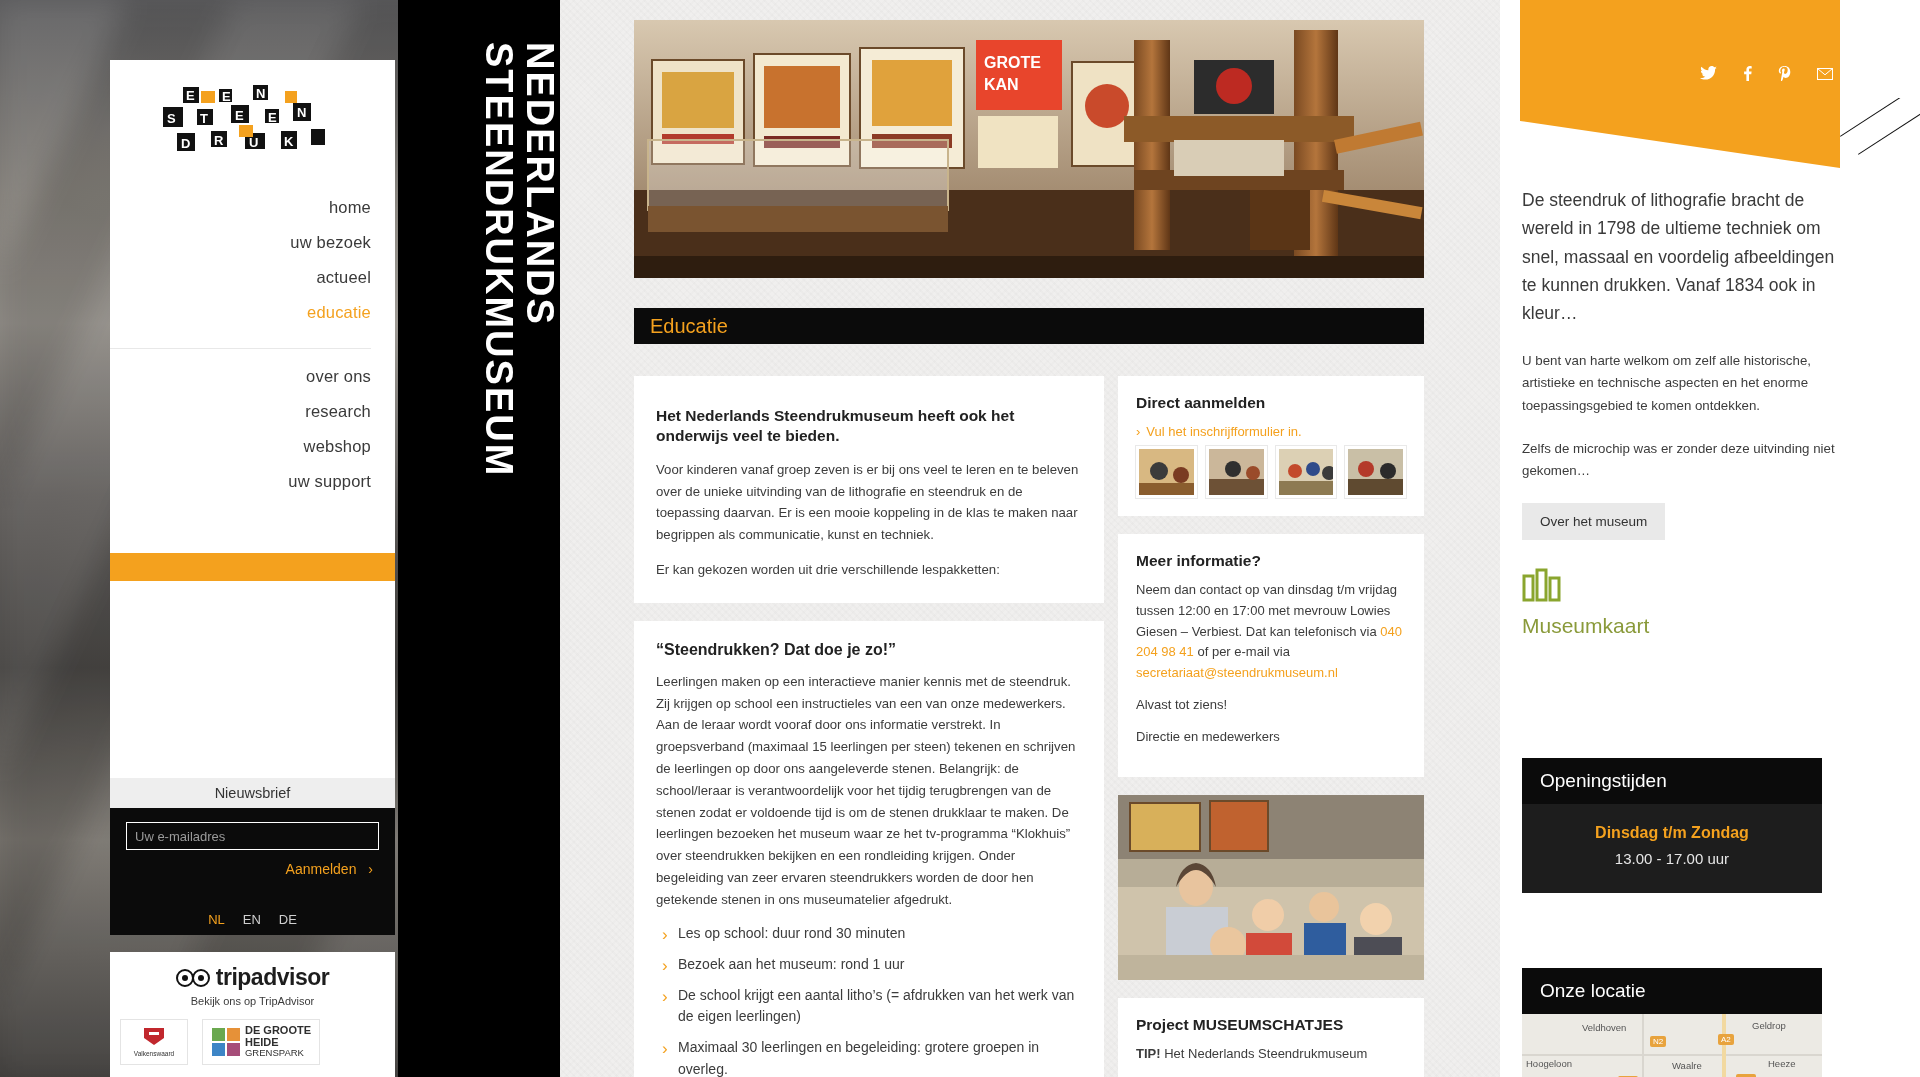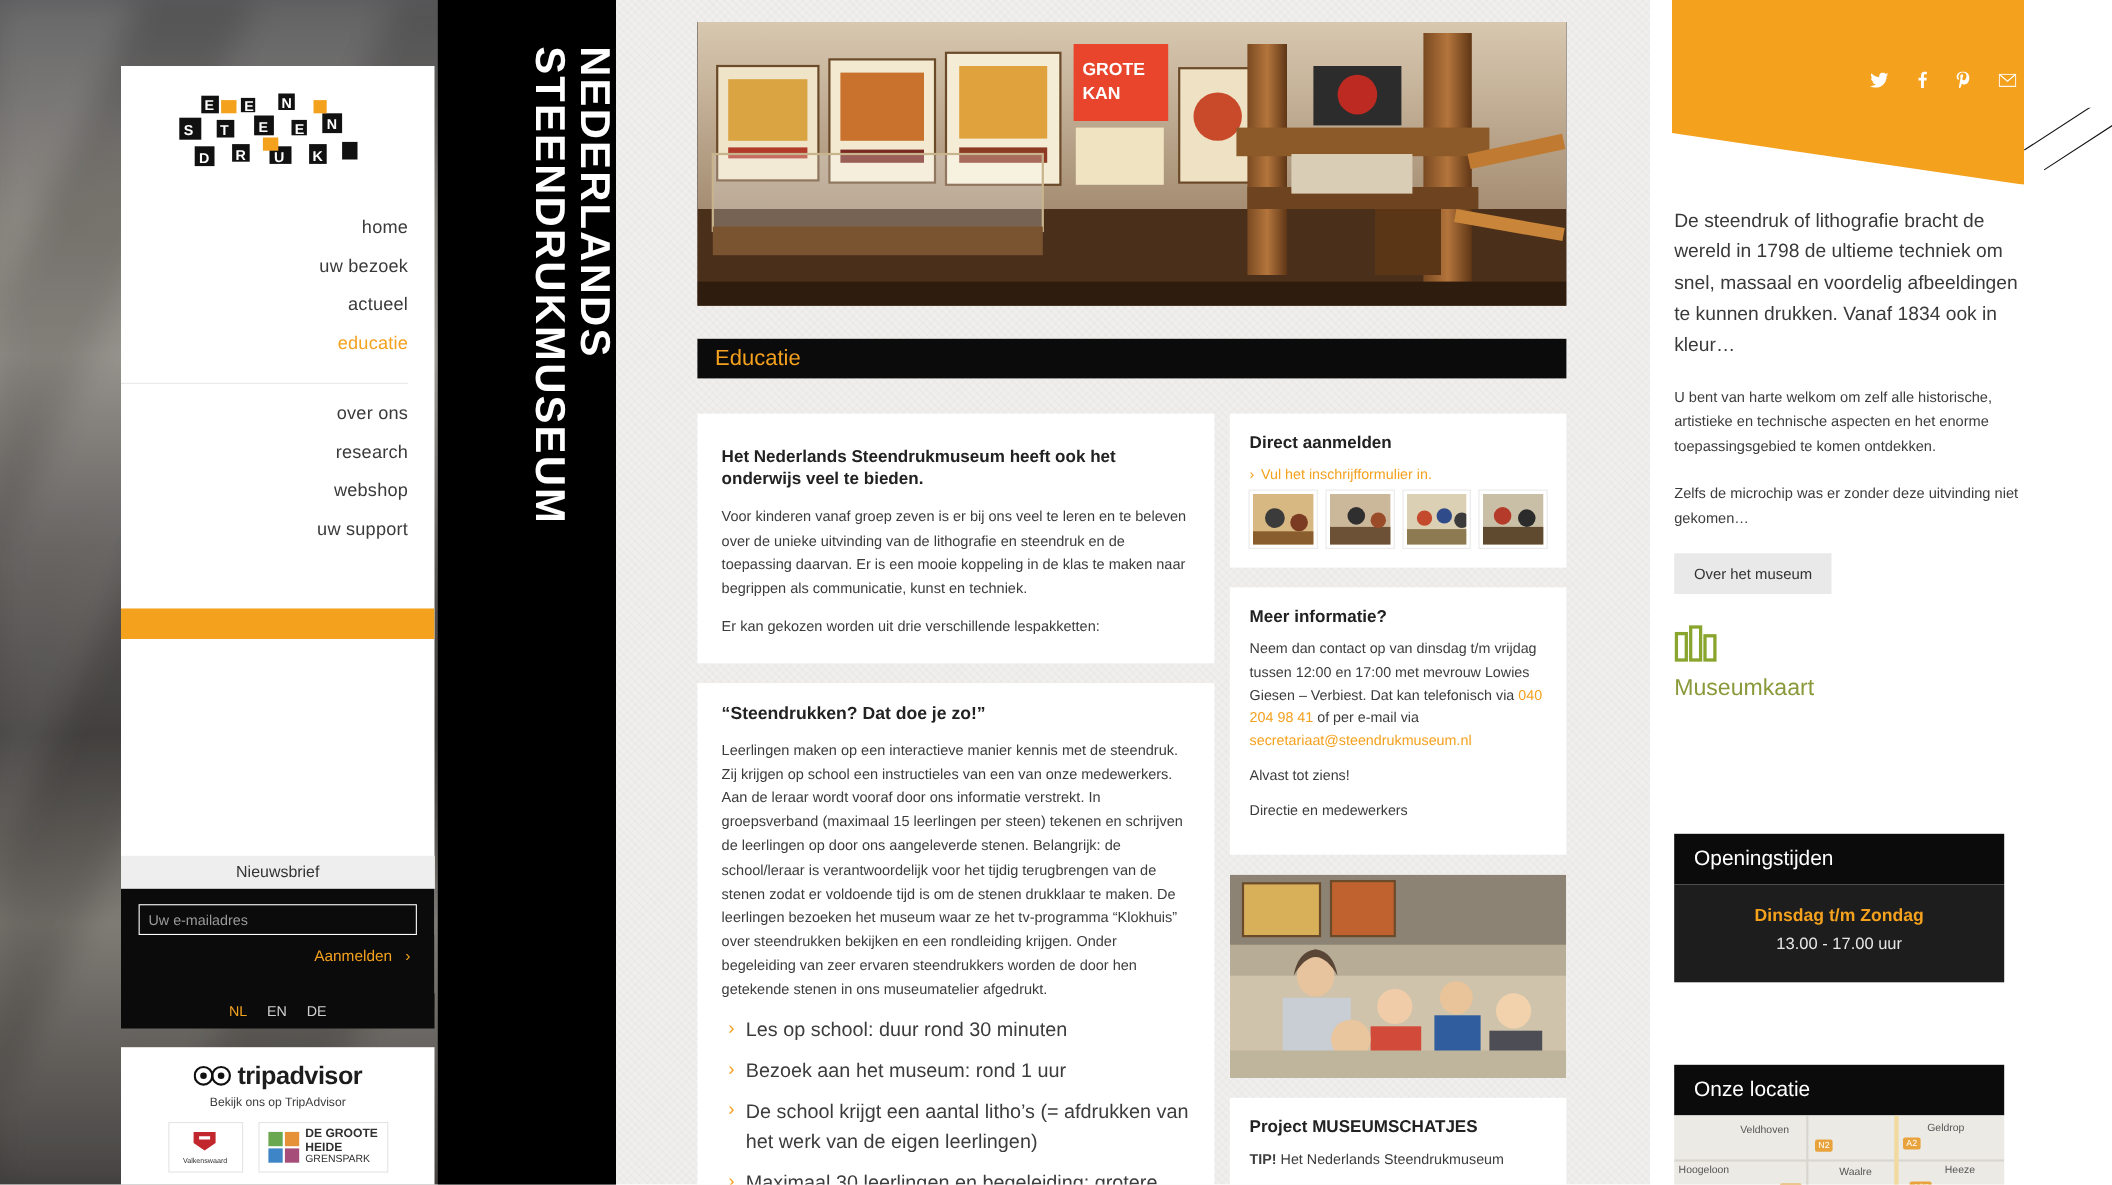--- a/index.html
+++ b/index.html
@@ -140,21 +140,21 @@
 
   
   .tripbox {
     position: absolute; left: 110px; top: 952px; width: 285px; height: 157px;
     background: #ffffff; padding: 12px 10px;
     text-align: center;
   }
   .ta-owl { display: inline-flex; align-items: center; gap: 6px; }
   .ta-word { font-size: 23px; color: #1d1d1d; font-weight: bold; letter-spacing: -0.5px; }
   .ta-sub { font-size: 11px; color: #3b3b3b; margin-top: 2px; }
-  .ta-logos { margin-top: 12px; display: flex; gap: 14px; justify-content: center; align-items: center; }
+  .ta-logos { margin-top: 12px; display: flex; gap: 14px; align-items: center; }
   .ta-logo1 { width: 68px; height: 46px; background: #ffffff; border: 1px solid #e4e4e4; display:flex; align-items:center; justify-content:center; }
   .ta-logo2 { width: 118px; height: 46px; background:#ffffff; border:1px solid #e4e4e4; display:flex; align-items:center; justify-content:center; gap:4px; }
   .gh-txt { font-size: 9.5px; color:#2f2f2f; line-height:1.05; text-align:left; }
   .gh-txt b { display:block; font-size: 11px; }
 
   
   .hero {
     position: absolute; left: 634px; top: 20px; width: 790px; height: 258px;
     overflow: hidden;
     background: #2b1f16;
@@ -181,21 +181,21 @@
   }
   .card h3 {
     margin: 0 0 12px; font-size: 16px; color: #222; font-weight: bold;
   }
   .card p {
     margin: 0 0 13px; font-size: 13.2px; line-height: 1.65; color: #3c3c3c;
   }
   .card p:last-child { margin-bottom: 0; }
   ul.arrow { list-style: none; margin: 8px 0 0; padding: 0; }
   ul.arrow li {
-    position: relative; padding-left: 22px; font-size: 18px; line-height: 1.55;
+    position: relative; padding-left: 22px; font-size: 14px; line-height: 1.55;
     color: #3c3c3c; margin-bottom: 9px;
   }
   ul.arrow li:before {
     content: "›"; position: absolute; left: 6px; top: -1px; color: #f4a11e; font-size: 17px;
   }
 
   .col-right {
     position: absolute; left: 1118px; top: 376px; width: 306px;
   }
   .card-sm { background: #ffffff; padding: 18px 18px 18px; margin-bottom: 18px; }
@@ -619,19 +619,19 @@
 
         <div class="mot" style="left:200px; top:0; width:4px; height:120px;"></div>
         <span class="lbl" style="left:60px; top:8px;">Veldhoven</span>
         <span class="lbl" style="left:230px; top:6px;">Geldrop</span>
         <span class="lbl" style="left:4px; top:44px;">Hoogeloon</span>
         <span class="lbl" style="left:150px; top:46px;">Waalre</span>
         <span class="lbl" style="left:246px; top:44px;">Heeze</span>
         <span class="shield" style="left:96px; top:62px;">A67</span>
         <span class="shield" style="left:128px; top:22px;">N2</span>
         <span class="shield" style="left:214px; top:60px;">A67</span>
-        <span class="shield" style="left:208px; top:20px;text-align:center;">A2</span>
+        <span class="shield" style="left:196px; top:20px;text-align:center;">A2</span>
 
       </div>
     </div>
   </div>
 
 </div>
 
 </body></html>

